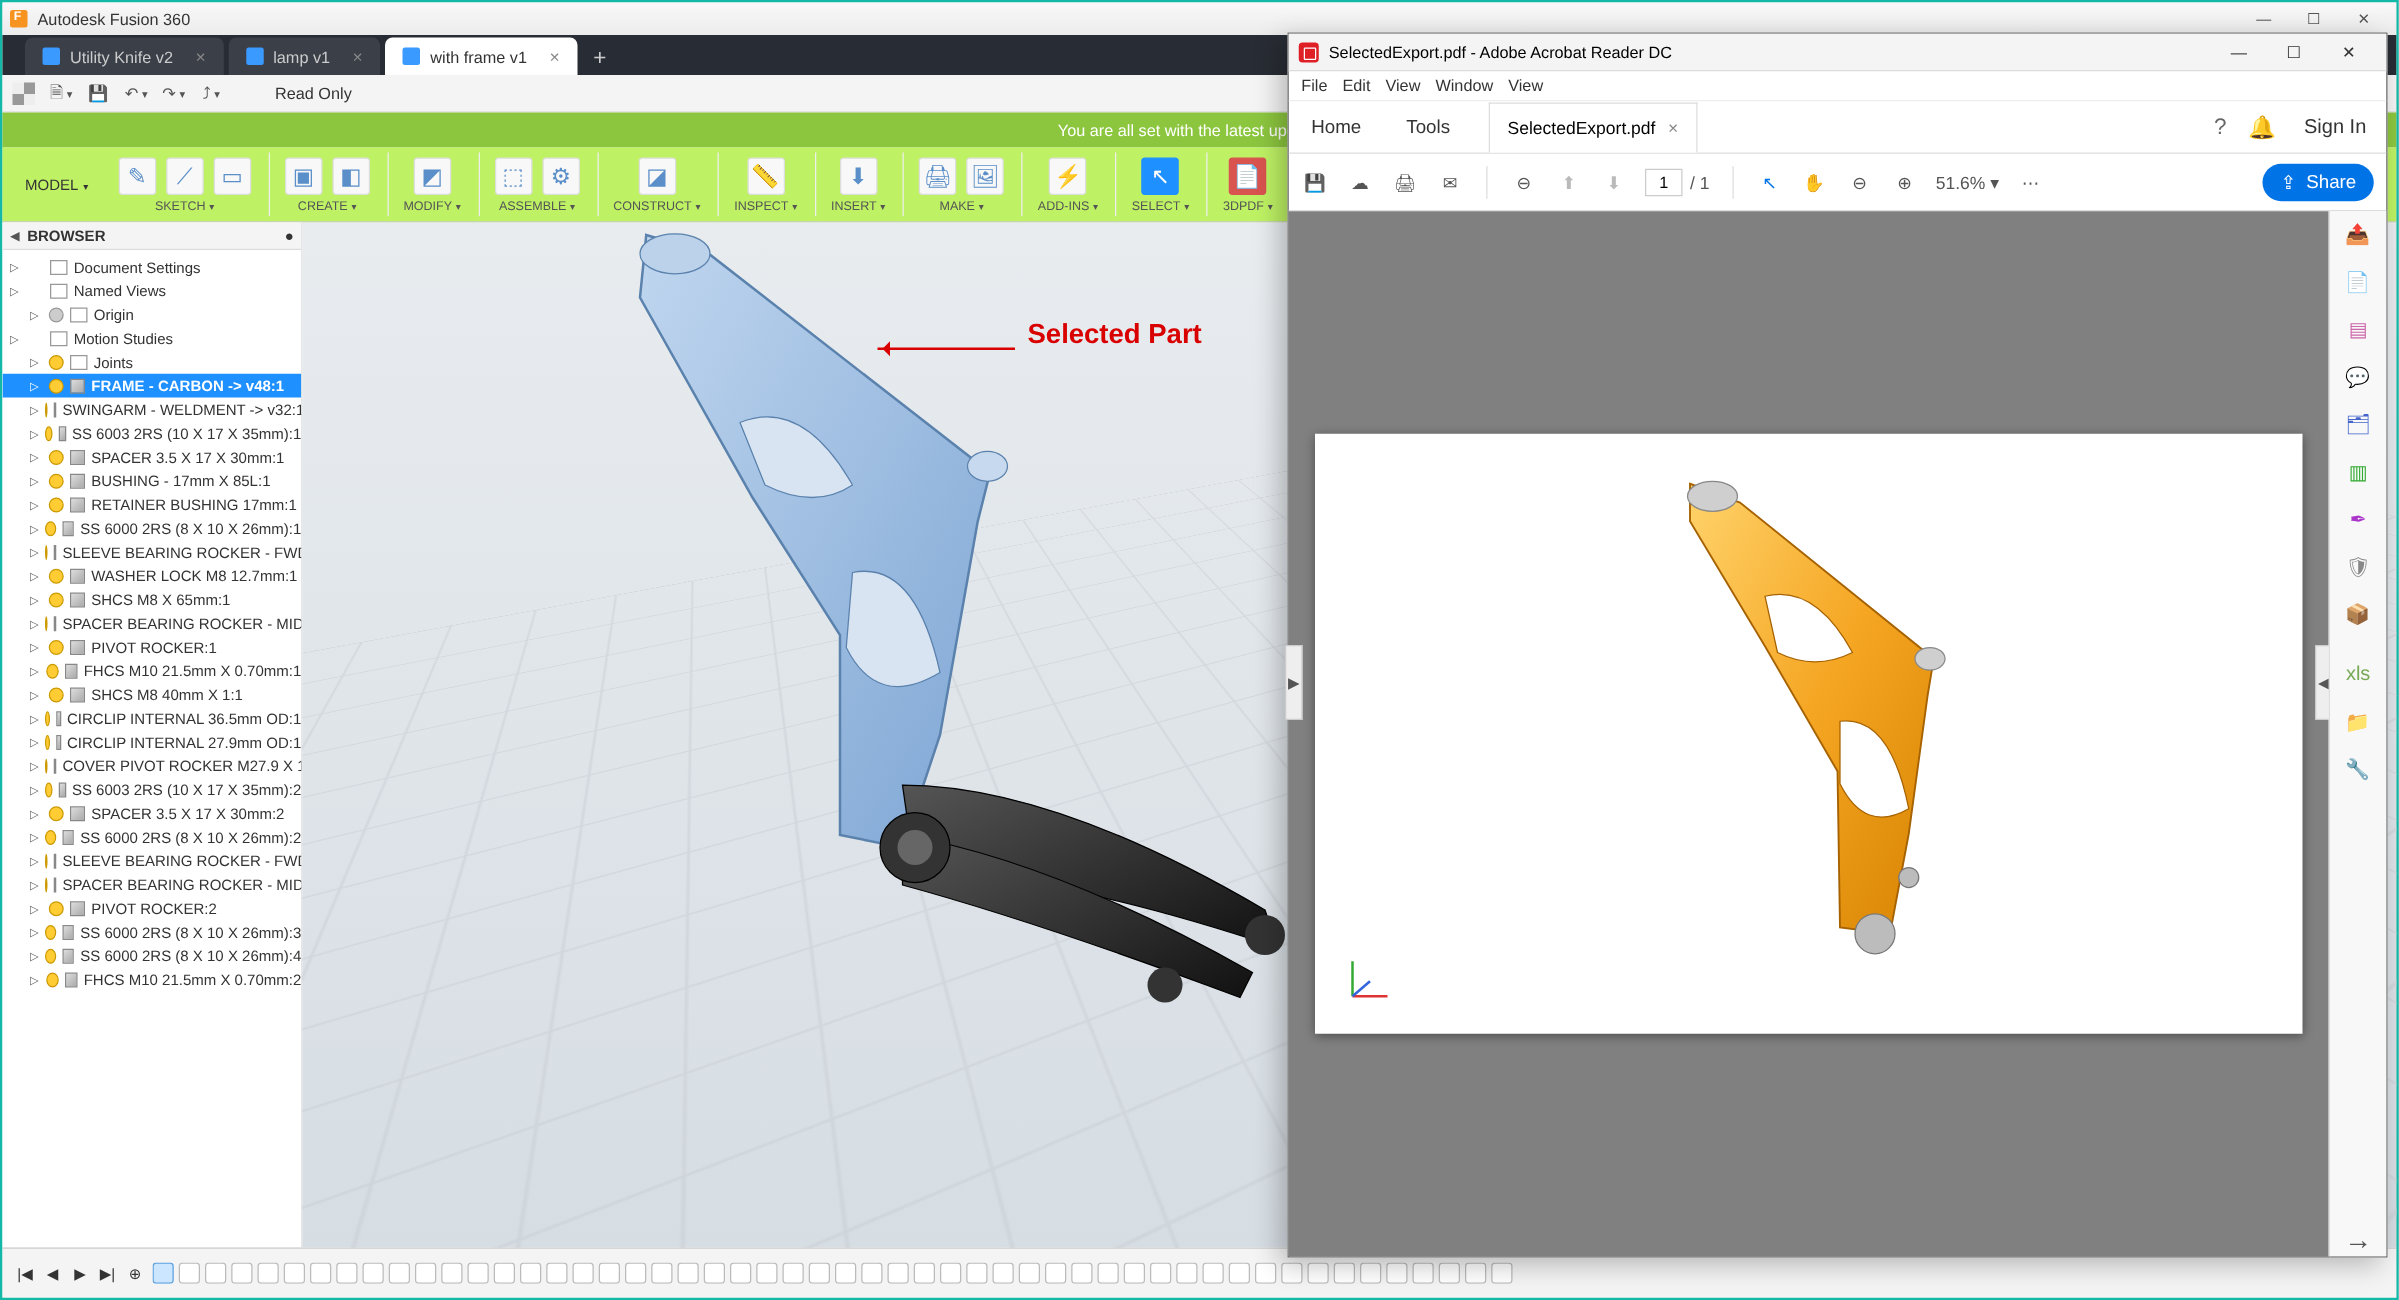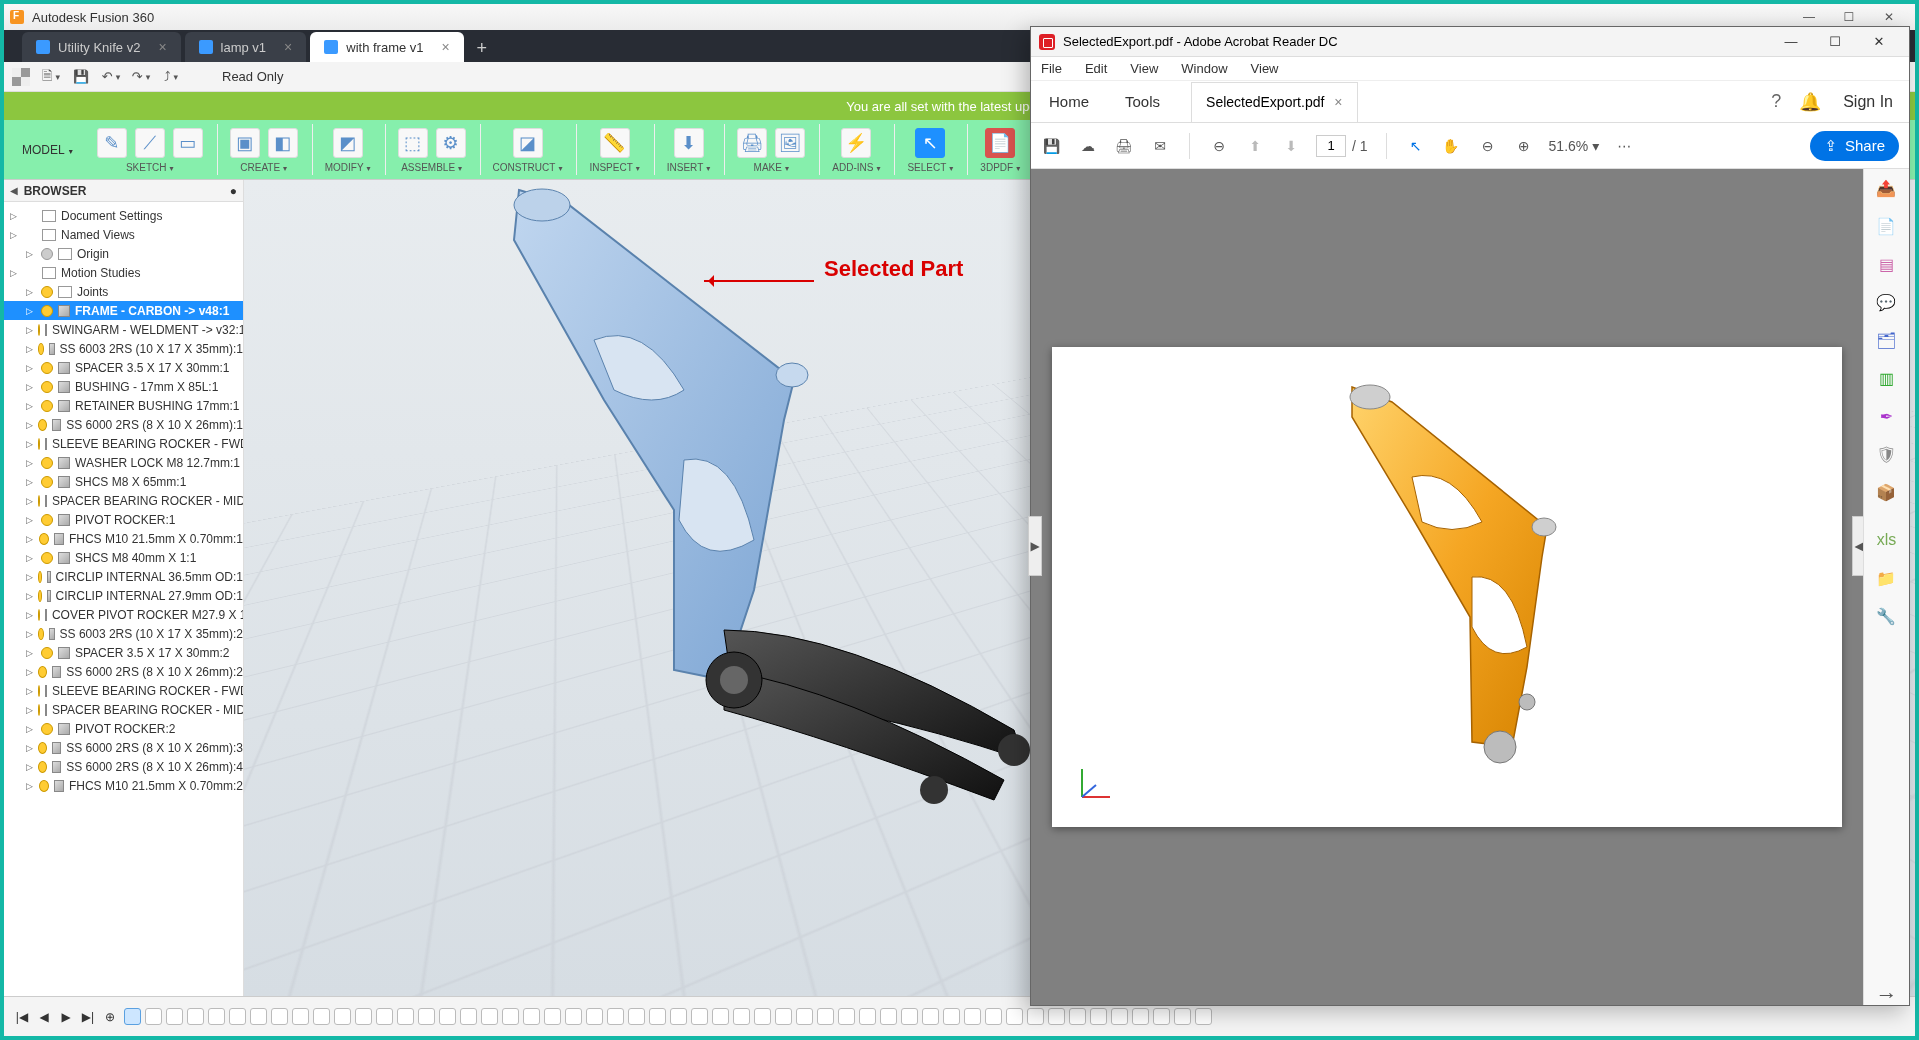--- a/index.html
+++ b/index.html
@@ -1,40 +1,40 @@
 <!DOCTYPE html>
 <html><head>
 <meta charset="utf-8">
 <style>
 * { box-sizing: border-box; margin: 0; padding: 0; font-family: "Segoe UI", Arial, sans-serif; }
 body { width: 1919px; height: 1040px; overflow: hidden; background: #fff; position: relative; }
 
 
-.fusion { position: absolute; left: 0; top: 0; width: 1919px; height: 1040px; background: #fff; border: 4px solid #14b8a6; }
+.fusion { position: absolute; left: 0; top: 0; width: 1919px; height: 1040px; background: #fff; border: 2px solid #14b8a6; }
 .f-titlebar { height: 26px; background: linear-gradient(#f8f8f8,#ececec); display: flex; align-items: center; padding: 0 6px; font-size: 13px; color: #333; }
 .f-titlebar .f-logo { width: 14px; height: 14px; background: #f79421; margin-right: 8px; border-radius: 2px; position: relative; }
 .f-titlebar .f-logo::after { content:"F"; color:#fff; font-size:10px; font-weight:bold; position:absolute; left:3px; top:0; }
 .f-titlebar .spacer { flex: 1; }
 .f-titlebar .winbtn { width: 40px; height: 22px; display: flex; align-items: center; justify-content: center; color:#555; font-size: 12px; }
 
 .f-tabs { height: 32px; background: #282c34; display: flex; align-items: flex-end; padding-left: 18px; }
 .f-tab { height: 30px; padding: 0 14px; background: #3a3f48; color: #ccc; font-size: 13px; display:flex; align-items: center; border-radius: 6px 6px 0 0; margin-right: 4px; }
 .f-tab.active { background: #fff; color: #333; }
 .f-tab .ico { width:14px; height:14px; background:#3b9aff; margin-right:8px; border-radius:2px; }
 .f-tab .x { margin-left: 18px; color:#888; font-size: 14px; }
 .f-tabs .plus { width:28px; height:28px; color:#ccc; display:flex; align-items:center; justify-content:center; font-size:18px; }
 
 .f-toolbar { height: 30px; background: #f4f4f4; border-bottom: 1px solid #ddd; display:flex; align-items:center; padding: 0 8px; gap: 12px; font-size: 13px; color:#333; }
 .f-toolbar .grid { width:18px; height:18px; background:conic-gradient(#999 25%, #eee 0 50%, #999 0 75%, #eee 0); }
 .f-toolbar .icob { width:18px; height:18px; display:inline-flex; align-items:center; justify-content:center; color:#555; }
 .f-toolbar .dd::after { content:"▾"; font-size:9px; margin-left:3px; color:#555; }
 
 .f-green { height: 28px; background: #8cc63f; color:#fff; font-size:13px; display:flex; align-items:center; justify-content:center; }
 
-.f-ribbon { height: 60px; background: #86efac; border-bottom: 1px solid #ccc; display:flex; align-items:center; padding: 0 8px; gap: 2px; }
+.f-ribbon { height: 60px; background: #bef264; border-bottom: 1px solid #ccc; display:flex; align-items:center; padding: 0 8px; gap: 2px; }
 .f-ribbon .mode { font-size:12px; color:#333; padding: 0 10px; }
 .f-ribbon .mode::after { content:"▾"; margin-left:4px; font-size:8px; }
 .f-ribbon .grp { display:flex; flex-direction:column; align-items:center; padding: 2px 12px; border-left: 1px solid #eee; }
 .f-ribbon .grp:first-of-type { border-left:none; }
 .f-ribbon .grp .icons { display:flex; gap:8px; height: 34px; align-items:center; }
 .f-ribbon .grp .gicon { width:30px; height:30px; display:flex; align-items:center; justify-content:center; font-size:18px; color:#5a8fc9; background:#f8f8f8; border:1px solid #ddd; border-radius:3px; }
 .f-ribbon .grp .lbl { font-size:10px; color:#555; margin-top:2px; }
 .f-ribbon .grp .lbl::after { content:"▾"; margin-left:3px; font-size:8px; }
 .f-ribbon .sel .gicon { background:#1e90ff; color:#fff; border-color:#1e90ff;}
 .f-ribbon .pdf .gicon { background:#d9534f; color:#fff; border-color:#d9534f;}
@@ -70,21 +70,21 @@
 .f-timeline .steps span.home { background:#cde6ff; border-color:#5aa0e0;}
 
 
 .acrobat { position:absolute; left: 1030px; top: 26px; width: 880px; height: 980px; background:#fff; border:1px solid #666; box-shadow: -6px 6px 20px rgba(0,0,0,.25); }
 .a-titlebar { height:30px; background:#f4f4f4; display:flex; align-items:center; padding:0 8px; font-size:13px; border-bottom:1px solid #ddd; }
 .a-titlebar .ico { width:16px;height:16px;background:#de1f26;border-radius:3px;margin-right:8px; position:relative;}
 .a-titlebar .ico::after{content:"";position:absolute;left:4px;top:4px;width:8px;height:8px;border:1px solid #fff;border-radius:1px;}
 .a-titlebar .spacer{flex:1;}
 .a-titlebar .wb{width:44px;height:28px;display:flex;align-items:center;justify-content:center;font-size:13px;color:#333;}
 .a-titlebar .wb.close{color:#333;}
-.a-menu { height:24px; display:flex; align-items:center; gap:23px; padding:0 10px; font-size:13px; color:#333; border-bottom:1px solid #eee;}
+.a-menu { height:24px; display:flex; align-items:center; gap:12px; padding:0 10px; font-size:13px; color:#333; border-bottom:1px solid #eee;}
 .a-tabs { height:42px; display:flex; align-items:center; border-bottom:1px solid #ddd; }
 .a-tabs .atab { padding: 0 18px; height:42px; display:flex; align-items:center; font-size:15px; color:#333; }
 .a-tabs .doc { border:1px solid #ddd; border-bottom:none; background:#fff; height:40px; margin-left:13px; padding:0 14px; display:flex;align-items:center; gap:10px; font-size:14px;}
 .a-tabs .doc .x { color:#888; }
 .a-tabs .spacer{flex:1;}
 .a-tabs .rbtn { width:34px; display:flex;align-items:center;justify-content:center;color:#666;font-size:18px;}
 .a-tabs .signin { padding:0 16px; font-size:16px; color:#333;}
 .a-toolbar { height:46px; display:flex; align-items:center; padding:0 10px; gap:14px; border-bottom:1px solid #ddd; font-size:14px; color:#555;}
 .a-toolbar .sep { width:1px; height:26px; background:#ddd; margin:0 4px;}
 .a-toolbar .ico { width:22px;height:22px;display:flex;align-items:center;justify-content:center;}

